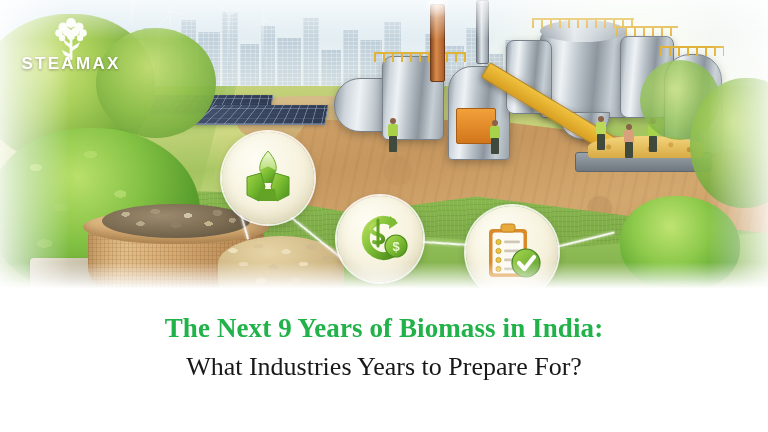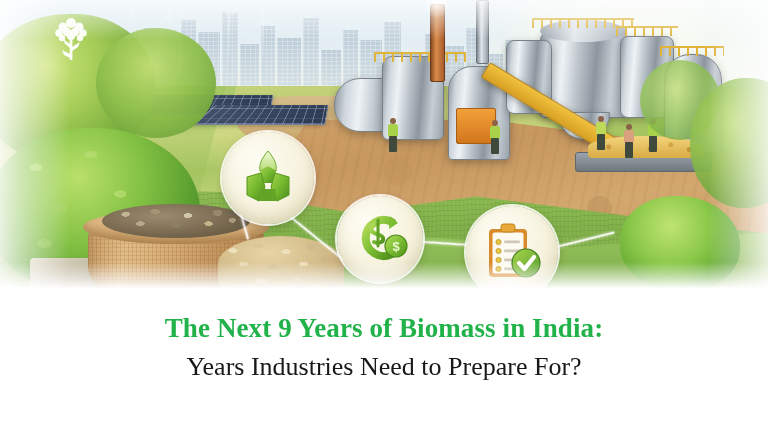--- a/index.html
+++ b/index.html
@@ -452,22 +452,23 @@
             <circle cx="21" cy="18" r="4.2"></circle>
           <circle cx="17" cy="22" r="4"></circle>
             <circle cx="8" cy="24" r="3.2"></circle>
             <circle cx="26" cy="24" r="3.2"></circle>
           <rect x="15.6" y="20" width="2.8" height="26" rx="1.1"></rect>
           <path d="M16 30 L9 25 L11 30 L16 34 Z"></path>
           <path d="M18 33 L26 28 L24 33 L18 37 Z"></path>
           <path d="M16 40 L8 36 L10 41 L16 44 Z"></path>
         </g>
       </svg>
+      <div class="logo-word">STEAMAX</div>
     </div>
 
   </div>
 
   <div class="titlewrap">
     <div class="t1">The Next 9 Years of Biomass in India:</div>
-    <div class="t2">Years Industries Need to Prepare For?</div>
+    <div class="t2">What Industries Years to Prepare For?</div>
   </div>
 
 </div>
 
 </body></html>

